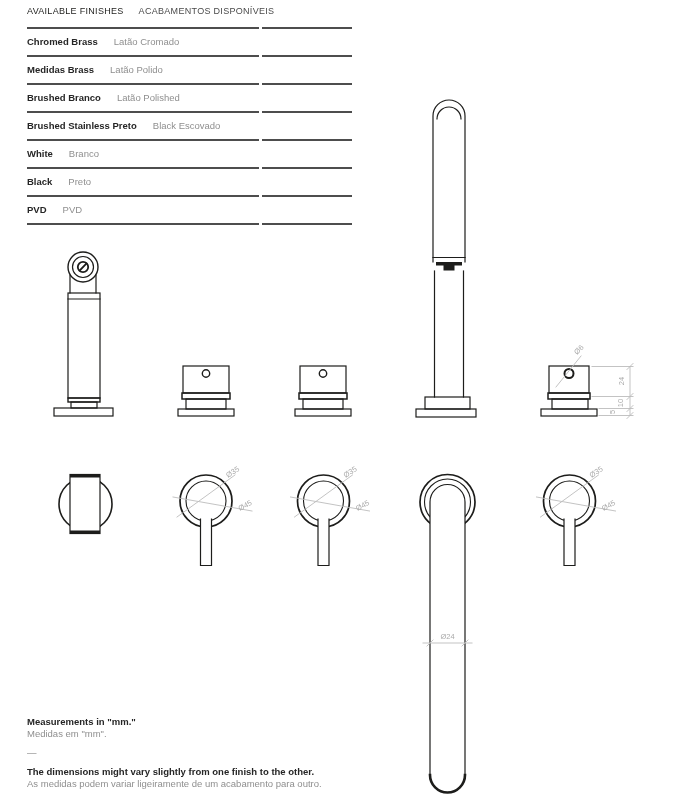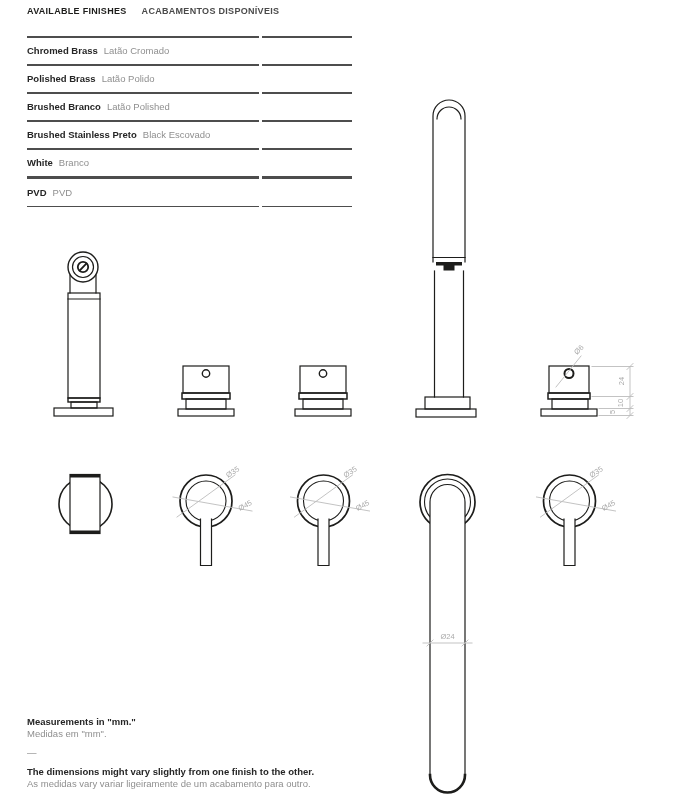--- a/index.html
+++ b/index.html
@@ -1,27 +1,27 @@
 <!DOCTYPE html>
 <html><head>
 <meta charset="utf-8">
 <style>
   html,body{margin:0;padding:0;background:#fff;}
   .page{position:relative;width:696px;height:800px;background:#fff;overflow:hidden;
         font-family:"Liberation Sans",sans-serif;}
   
   .finishes{position:absolute;left:27px;top:0;width:325px;}
-  .fin-title{height:36px;margin:0;padding-top:6px;box-sizing:border-box;
-             font-size:9px;letter-spacing:.3px;font-weight:bold;display:flex;gap:7px;}
+  .fin-title{height:27px;margin:0;padding-top:6px;box-sizing:border-box;
+             font-size:9px;letter-spacing:.3px;font-weight:normal;display:flex;gap:7px;}
   .fin-title .en{color:#1d1d1b;}
   .fin-title .pt{color:#4a4a4a;margin-left:8px;}
   .rule{height:1.5px;width:325px;
         background:linear-gradient(90deg,#4d4d4d 0,#4d4d4d 232px,transparent 232px,
                    transparent 235px,#4d4d4d 235px,#4d4d4d 325px);}
-  .frow{height:26.5px;display:flex;align-items:center;gap:6px;font-size:9.5px;}
+  .frow{height:26.5px;display:flex;align-items:center;gap:16px;font-size:9.5px;}
   .frow b{color:#262626;font-weight:bold;}
   .frow span{color:#8f8f8f;}
   
   .footer{position:absolute;left:27px;top:716px;font-size:9.5px;line-height:12px;}
   .footer .b{color:#262626;font-weight:bold;}
   .footer .g{color:#8f8f8f;}
   .footer .dash{color:#8f8f8f;margin:7px 0;}
   
   svg.drawing{position:absolute;left:0;top:0;}
   svg.drawing text{font-family:"Liberation Sans",sans-serif;font-size:7.5px;fill:#a9a9a9;}
@@ -162,21 +162,21 @@
     </h1>
     <div class="rule"></div>
 
     <div class="frow">
       <b>Chromed Brass</b>
       <span>Latão Cromado</span>
     </div>
     <div class="rule"></div>
 
     <div class="frow">
-      <b>Polished Brass</b>
+      <b>Medidas Brass</b>
       <span>Latão Polido</span>
     </div>
     <div class="rule"></div>
 
     <div class="frow">
       <b>Brushed Branco</b>
       <span>Latão Polished</span>
     </div>
     <div class="rule"></div>
 
@@ -185,30 +185,34 @@
       <span>Black Escovado</span>
     </div>
     <div class="rule"></div>
 
     <div class="frow">
       <b>White</b>
       <span>Branco</span>
     </div>
     <div class="rule"></div>
 
+    <div class="frow">
+      <b>Black</b>
+      <span>Preto</span>
+    </div>
     <div class="rule"></div>
 
     <div class="frow">
       <b>PVD</b>
       <span>PVD</span>
     </div>
     <div class="rule"></div>
   </section>
 
   <div class="footer">
     <div class="b">Measurements in "mm."</div>
     <div class="g">Medidas em "mm".</div>
     <div class="dash">—</div>
     <div class="b">The dimensions might vary slightly from one finish to the other.</div>
-    <div class="g">As medidas vary variar ligeiramente de um acabamento para outro.</div>
+    <div class="g">As medidas podem variar ligeiramente de um acabamento para outro.</div>
   </div>
 
 </div>
 
 </body></html>

